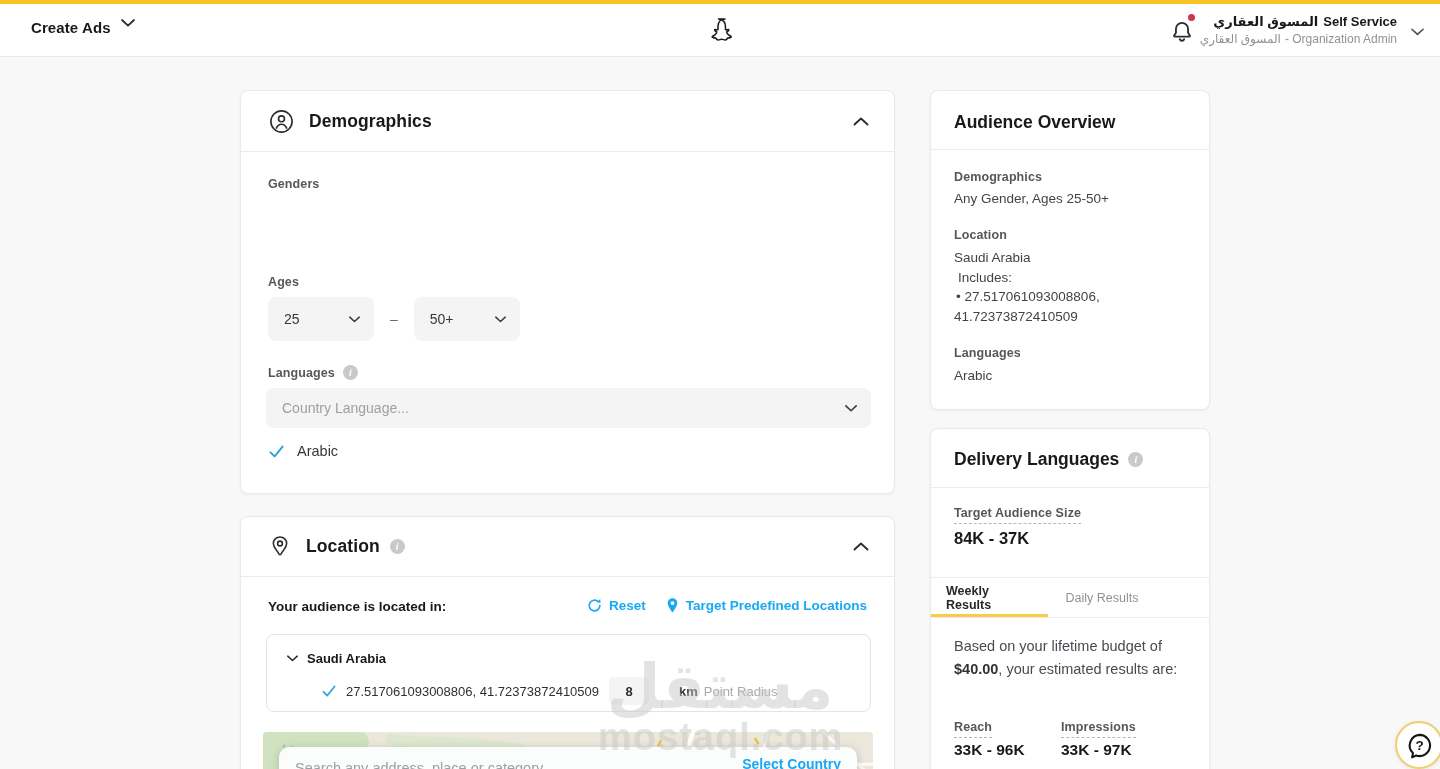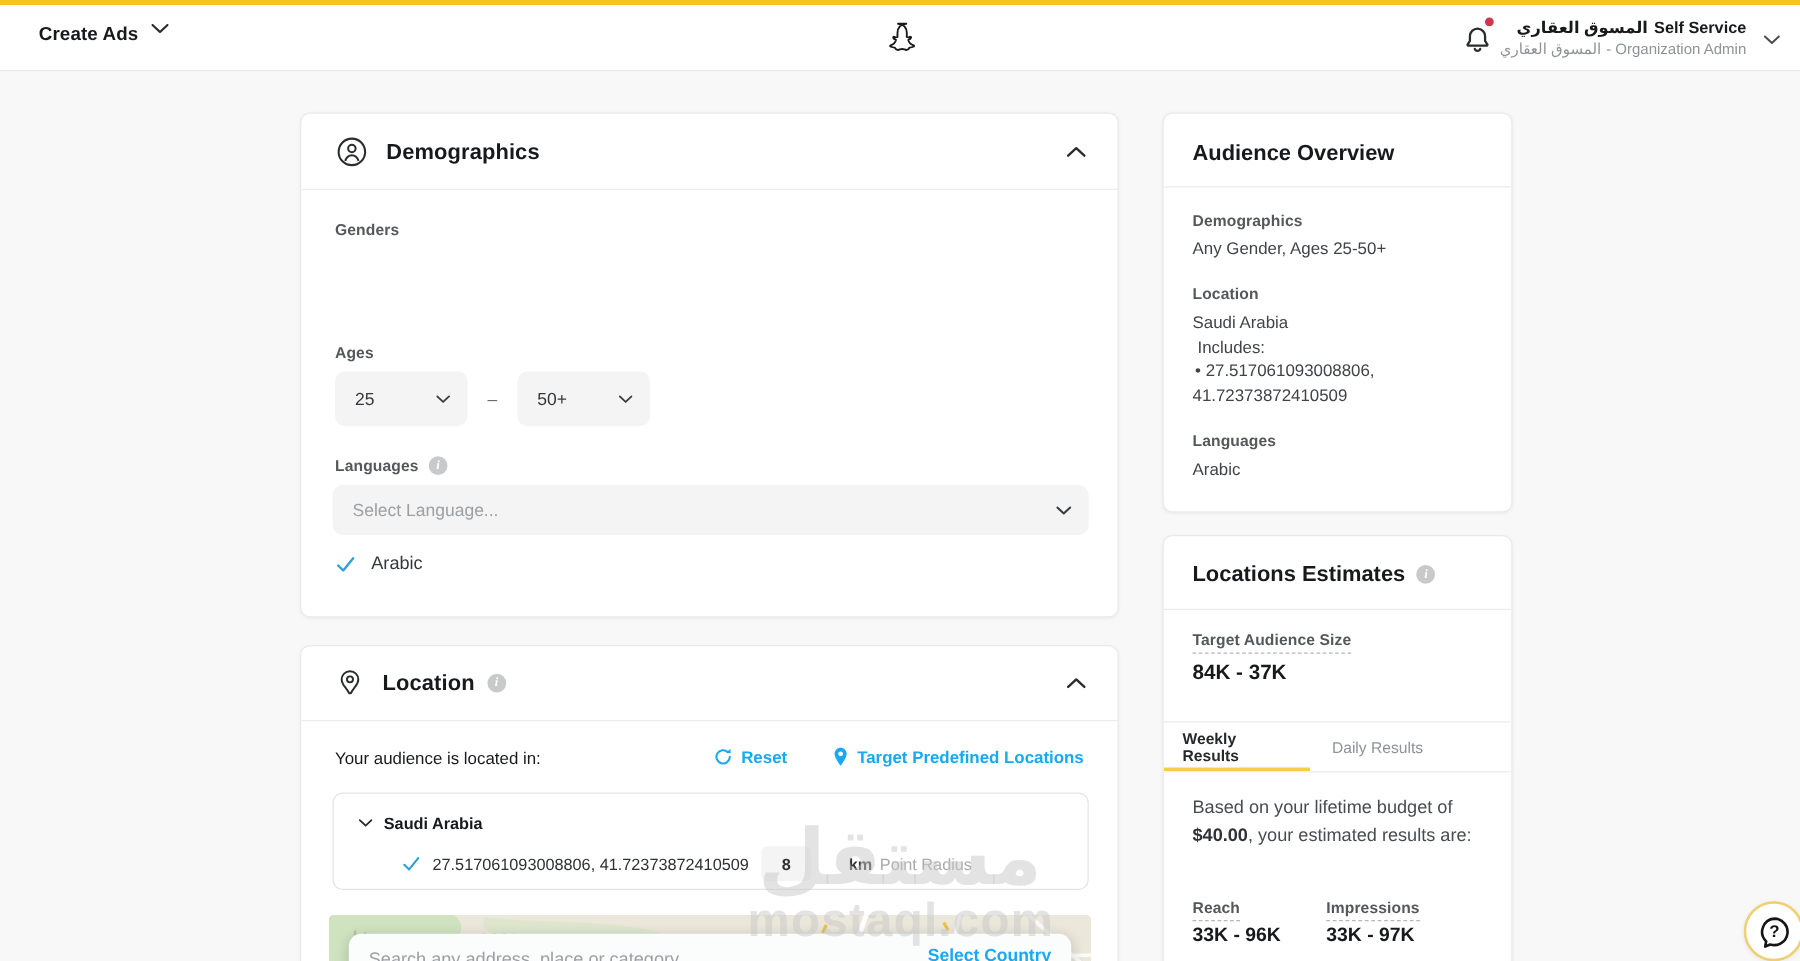--- a/index.html
+++ b/index.html
@@ -56,22 +56,22 @@
   .dd .val{font-size:14px;color:#35383B}
   .age-dash{margin:0 16px;color:#6A6D70;font-size:14px}
   .lang-label{position:absolute;left:27px;top:274px;display:flex;align-items:center;gap:8px}
   .lang-select{position:absolute;left:25px;top:297px;width:605px;height:40px}
   .lang-select .val{color:var(--ph)}
   .arabic-row{position:absolute;left:28px;top:352px;display:flex;align-items:center;gap:13px;cursor:pointer}
   .arabic-row .txt{font-size:14.5px;color:#35383B}
 
   
   #loc-card{left:240px;top:516px;width:655px;height:460px}
-  .aud-label{position:absolute;left:27px;top:82px;font-size:13.5px;font-weight:400}
-  .loc-links{position:absolute;right:27px;top:80px;display:flex;gap:36px;align-items:center}
+  .aud-label{position:absolute;left:27px;top:82px;font-size:13.5px;font-weight:700}
+  .loc-links{position:absolute;right:27px;top:80px;display:flex;gap:20px;align-items:center}
   .blue-link{display:flex;align-items:center;gap:7px;color:var(--blue);font-size:13.5px;font-weight:700;cursor:pointer}
   .country-box{position:absolute;left:25px;top:117px;width:605px;height:78px;border:1px solid #E3E4E6;border-radius:8px}
   .country-row{position:absolute;left:20px;top:16px;display:flex;align-items:center;gap:9px;cursor:pointer}
   .country-row .txt{font-size:13px;font-weight:700}
   .coord-row{position:absolute;left:55px;top:42px;height:28px;display:flex;align-items:center}
   .coord-row .coords{font-size:13px;color:#2E3133;margin-left:10px}
   .radius-input{margin-left:10px;width:40px;height:28px;background:var(--inputbg);border-radius:5px;
     display:flex;align-items:center;justify-content:center;font-size:13px;font-weight:700;color:#2E3133;cursor:text}
   .radius-unit{margin-left:30px;font-size:13px;font-weight:700;color:#2E3133}
   .radius-type{margin-left:6px;font-size:13px;color:#A7AAAC}
@@ -202,21 +202,21 @@
             </svg>
         </span>
       </div>
     </div>
 
     <div class="lang-label">
       <span class="sec-label">Languages</span>
       <span class="info-dot">i</span>
     </div>
     <div class="dd lang-select">
-      <span class="val">Select Language...</span>
+      <span class="val">Country Language...</span>
       <span>
         <svg width="12" height="7" viewBox="0 0 14 8">
             <polyline points="1,1 7,6.6 13,1" fill="none" stroke="#3A3D40" stroke-width="1.9" stroke-linecap="round" stroke-linejoin="round"></polyline>
           </svg>
       </span>
     </div>
     <div class="arabic-row">
       <span style="color:var(--check-blue)">
         <svg width="15" height="13" viewBox="0 0 16 14">
             <polyline points="1.5,8 6,12.3 14.5,1.7" fill="none" stroke="currentColor" stroke-width="2" stroke-linecap="round" stroke-linejoin="round"></polyline>
@@ -323,21 +323,21 @@
       <span>27.517061093008806,</span>
     </div>
     <div class="ov-item ov-val" style="top:218px">41.72373872410509</div>
 
     <div class="ov-item sec-label" style="top:255px">Languages</div>
     <div class="ov-item ov-val" style="top:277px">Arabic</div>
   </div>
 
   <div class="card" id="de-card">
     <div class="de-title">
-      <span class="t">Locations Estimates</span>
+      <span class="t">Delivery Languages</span>
       <span class="info-dot">i</span>
     </div>
     <div class="de-div1"></div>
 
     <div class="tas-label">
       <span class="sec-label dashed">Target Audience Size</span>
     </div>
     <div class="tas-value">84K - 37K</div>
 
     <div class="tabs">

